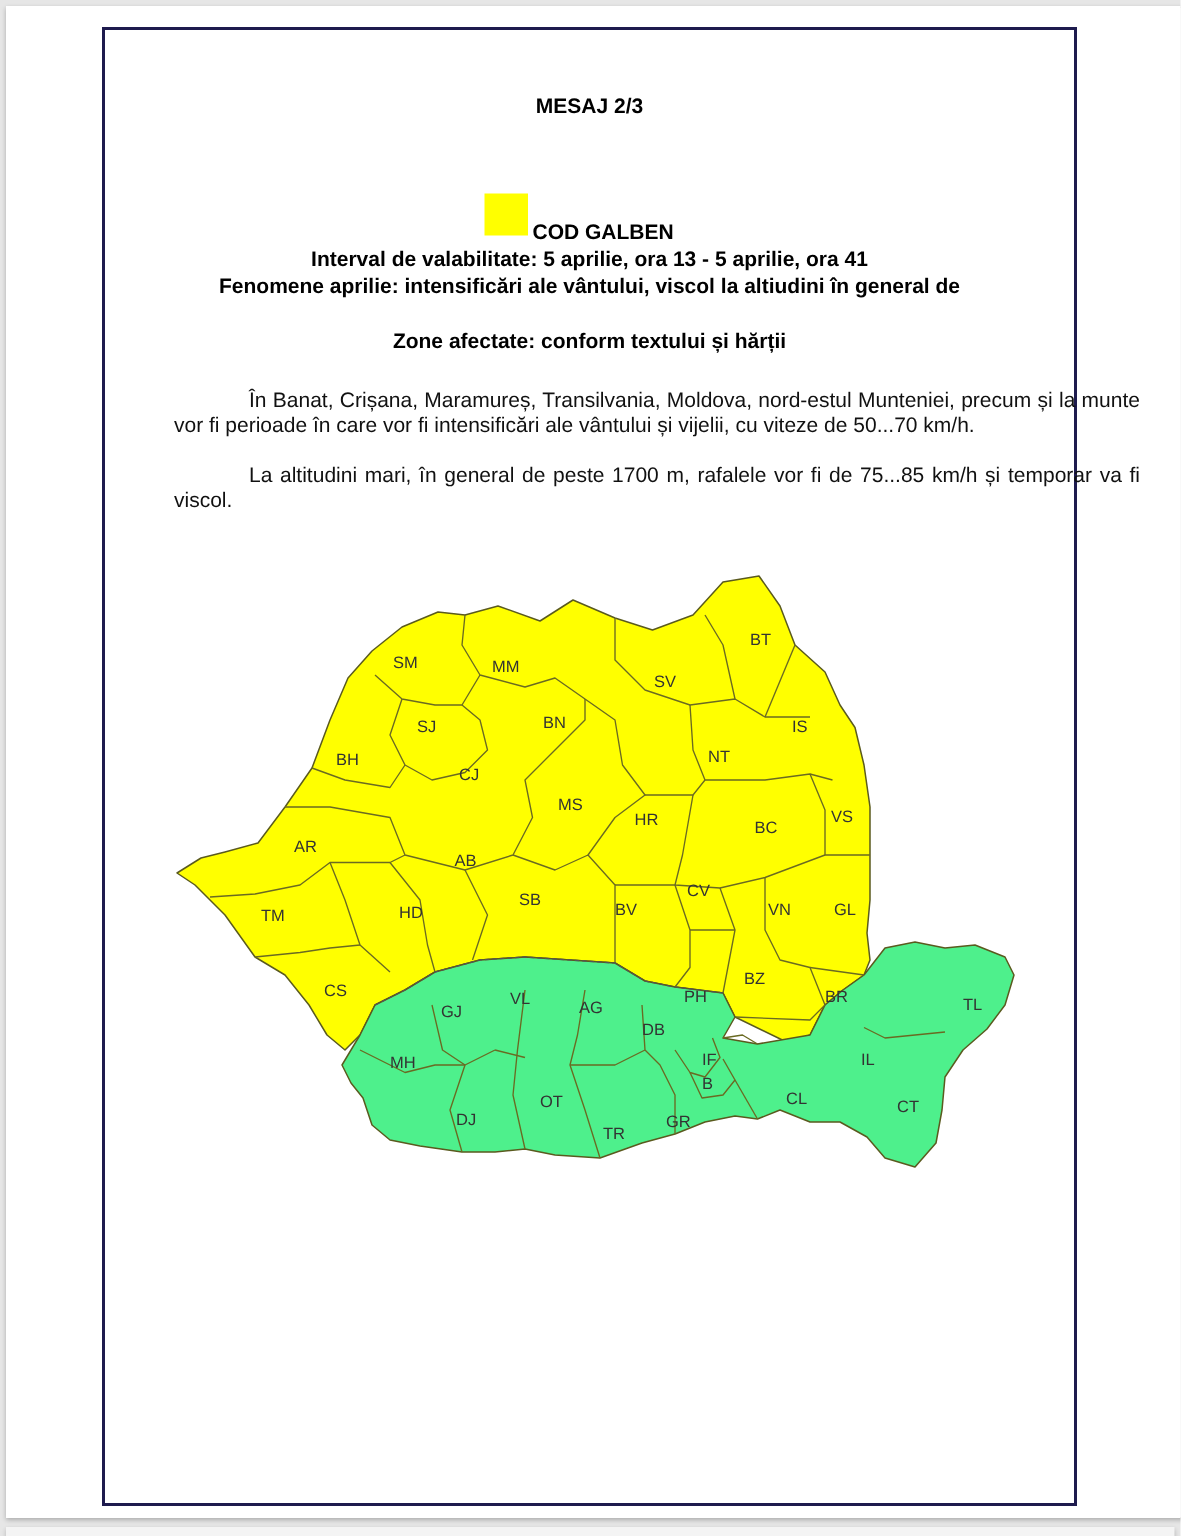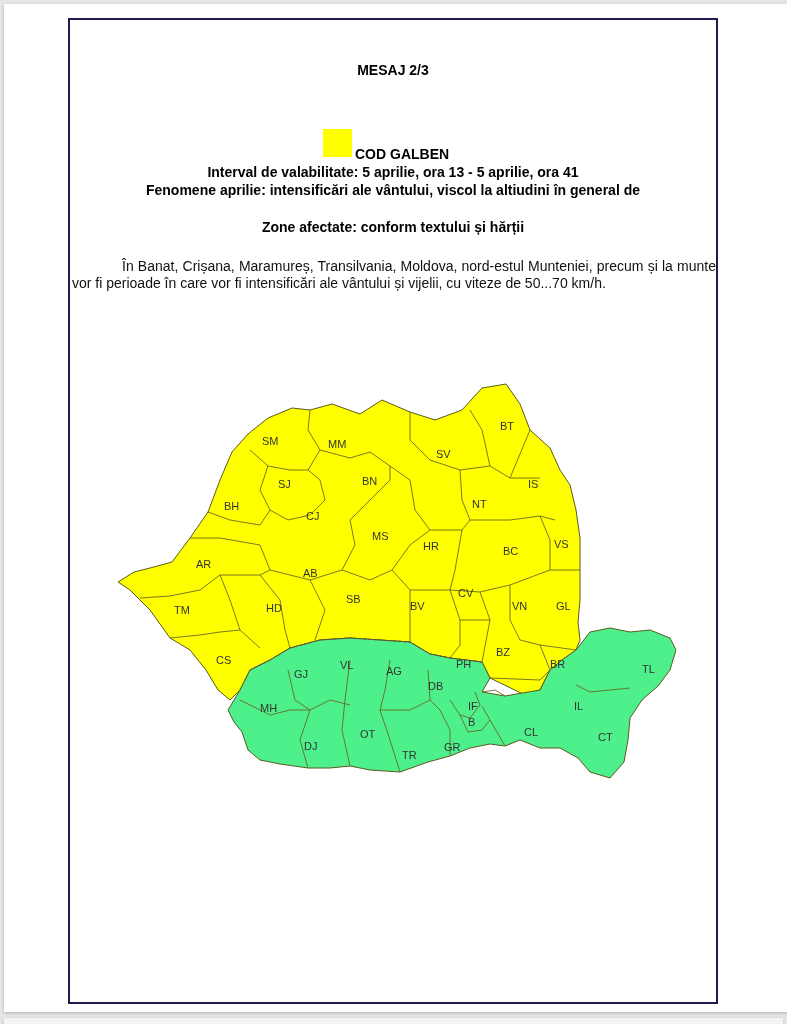--- a/index.html
+++ b/index.html
@@ -6,36 +6,37 @@
   body{width:787px;height:1024px;background:#e6e6e6;position:relative;overflow:hidden;font-family:"Liberation Sans",sans-serif;}
   .page{position:absolute;left:4px;top:4px;width:779px;height:1008px;background:#fff;box-shadow:0 1px 3px rgba(0,0,0,0.25);padding-left:38px;}
   .page2{position:absolute;left:4px;top:1018px;width:779px;height:20px;background:#f4f4f4;box-shadow:0 1px 3px rgba(0,0,0,0.2);}
   .frame{position:absolute;left:64px;top:14px;width:650px;height:986px;border:2px solid #1e1b4e;box-sizing:border-box;}
   .msg{position:absolute;top:42px;left:0;width:100%;text-align:center;font-weight:bold;font-size:14px;color:#000;}
   .title{position:absolute;top:77px;left:0;width:100%;text-align:center;font-weight:bold;font-size:14px;color:#000;}
   .codebox{position:absolute;left:253px;top:109px;width:29px;height:28px;background:#ffff00;}
   .cod{position:absolute;left:285px;top:126px;font-weight:bold;font-size:14px;color:#000;}
   .line{position:absolute;left:0;width:100%;text-align:center;font-weight:bold;font-size:14px;color:#000;line-height:16px;}
   .para{position:absolute;left:2px;width:644px;font-size:14px;line-height:16.5px;color:#111;text-align:justify;}
-  .indent{text-indent:50px;}
+  .indent{text-indent:50px;margin-left:44px;}
   .map{position:absolute;left:40px;top:350px;}
   .lbl{font-family:"Liberation Sans",sans-serif;font-size:11px;fill:#333;}
 </style>
 </head>
 <body>
 
 <div class="page">
   <div class="frame">
     <div class="msg">MESAJ 2/3</div>
     <div class="codebox"></div>
     <div class="cod">COD GALBEN</div>
     <div class="line" style="top:144px">Interval de valabilitate: 5 aprilie, ora 13 - 5 aprilie, ora 41</div>
     <div class="line" style="top:162px">Fenomene aprilie: intensificări ale vântului, viscol la altiudini în general de</div>
     <div class="line" style="top:199px">Zone afectate: conform textului și hărții</div>
     <div class="para indent" style="top:238px">În Banat, Crișana, Maramureș, Transilvania, Moldova, nord-estul Munteniei, precum și la munte vor fi perioade în care vor fi intensificări ale vântului și vijelii, cu viteze de 50...70 km/h.</div>
+    <div class="para indent" style="top:288px">La altitudini mari, în general de peste 1700 m, rafalele vor fi de 75...85 km/h și temporar va fi viscol.</div>
 
     <svg class="map" width="580" height="420" viewBox="0 0 580 420">
       <g stroke="#5a5a1e" stroke-width="1" stroke-linejoin="round">
 
         <path fill="#ffff00" d="M158,48 L182,38 L200,40 L222,34 L250,44 L272,30 L300,42 L325,50 L352,40 L372,18 L396,14 L410,34 L420,60 L440,78 L450,100 L460,115 L466,140 L470,168 L470,200 L470,230 L468,252 L470,270 L466,280 L452,290 L440,300 L430,320 L415,325 L380,308 L372,292 L340,288 L320,284 L300,272 L270,270 L240,268 L210,270 L180,278 L160,290 L140,300 L130,320 L120,330 L108,320 L96,300 L80,280 L60,268 L40,240 L20,220 L8,212 L24,202 L40,198 L62,192 L80,168 L98,142 L110,110 L122,82 L138,64 Z"></path>
 
         <path fill="#4ef08c" d="M140,300 L160,290 L180,278 L210,270 L240,268 L270,270 L300,272 L320,284 L340,288 L372,292 L380,308 L372,322 L395,326 L430,320 L440,300 L452,290 L466,280 L480,262 L500,258 L520,262 L540,260 L560,268 L566,280 L560,300 L548,316 L532,330 L520,348 L518,370 L514,392 L500,408 L480,402 L468,388 L450,378 L430,378 L410,370 L395,376 L380,374 L360,378 L340,386 L318,392 L290,402 L260,400 L240,396 L220,398 L198,398 L170,394 L150,390 L138,380 L132,362 L124,352 L118,340 L130,320 Z"></path>
 
         <g fill="none" stroke="#6a6a22" stroke-width="0.9">
           <path d="M200,40 L198,60 L210,80 L240,88 L260,82 L280,96"></path>

